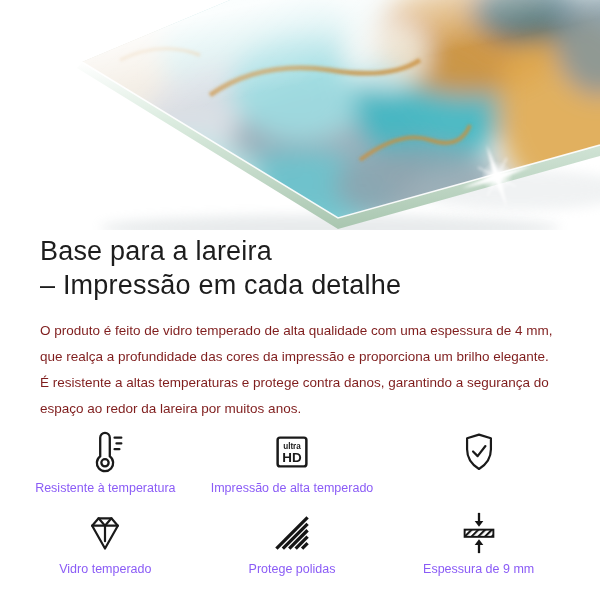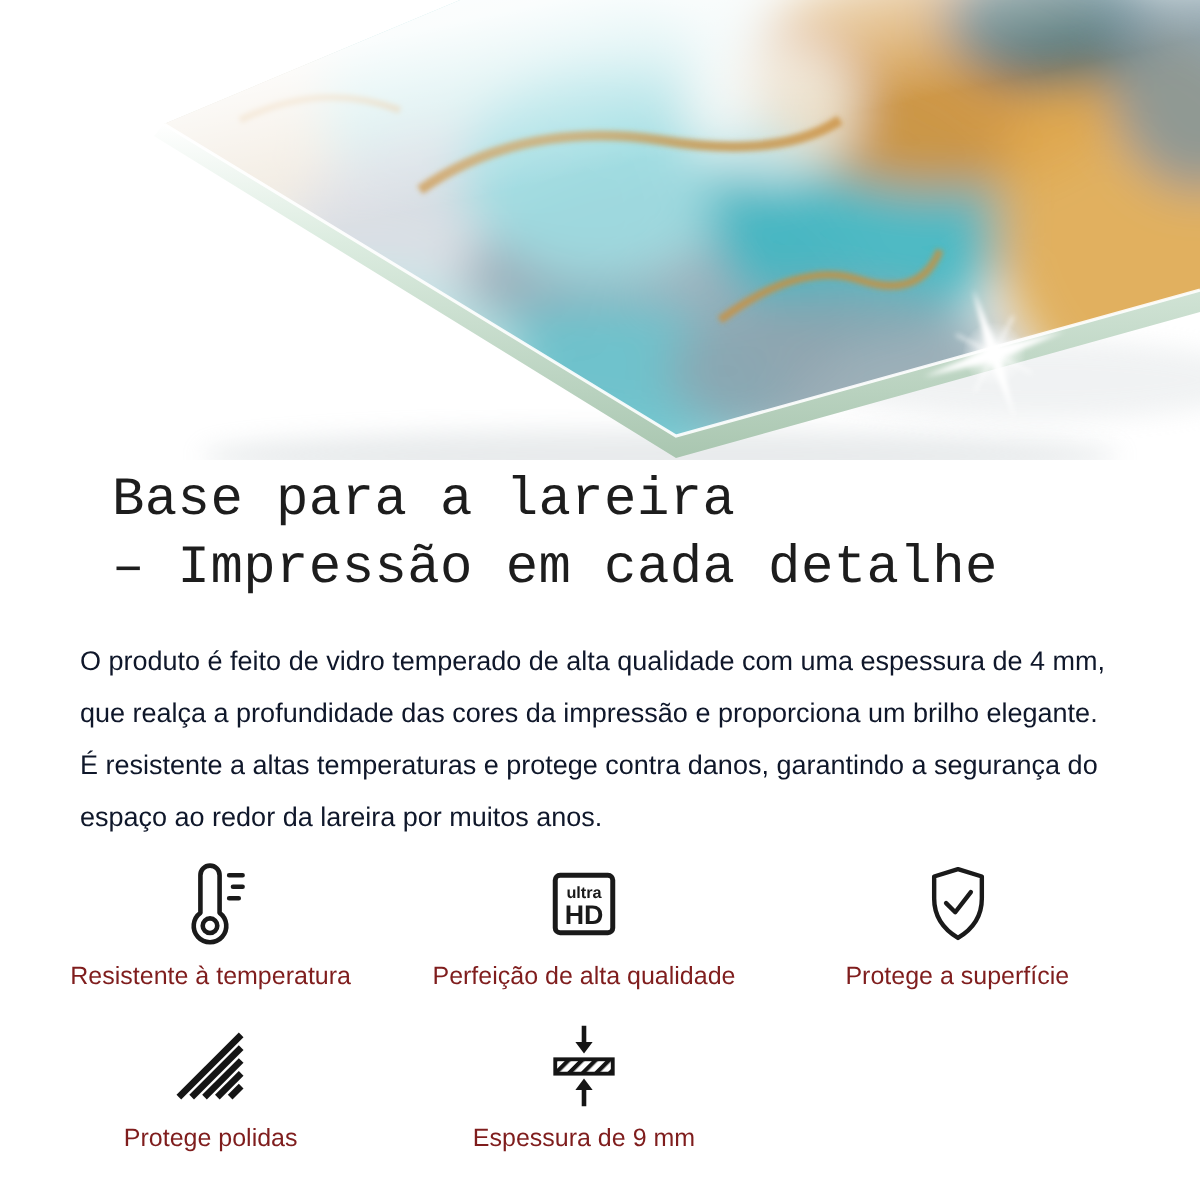--- a/index.html
+++ b/index.html
@@ -5,34 +5,34 @@
   * { margin: 0; padding: 0; box-sizing: border-box; }
   html, body { width: 600px; height: 600px; background: #ffffff; overflow: hidden; }
   body { font-family: "Liberation Sans", sans-serif; color: #2e2e2e; }
 
   .hero { width: 600px; height: 230px; position: relative; background: #ffffff; }
   .hero svg { display: block; }
 
   .content { padding: 0 40px; }
 
   h1.page-title {
-    font-family: Liberation Mono, monospace;
+    font-family: Liberation Sans, sans-serif;
     font-weight: 400;
     font-size: 27px;
     line-height: 34px;
     color: #1d1d1d;
     letter-spacing: 0.2px;
-    margin: 4px 0 10px 16px;
+    margin: 4px 0 10px 0;
   }
   h1.page-title span { display: block; }
 
   p.description {
     font-size: 13.5px;
     line-height: 26px;
-    color: #0f172a;
+    color: #7f1d1d;
     margin: 16px 0 6px 0;
   }
 
   .features {
     display: grid;
     grid-template-columns: 1fr 1fr 1fr;
     row-gap: 14px;
     padding: 0 28px 0 12px;
     margin-top: 2px;
   }
@@ -44,21 +44,21 @@
   }
   .feature .icon-box {
     height: 48px;
     display: flex;
     align-items: center;
     justify-content: center;
   }
   .feature .flabel {
     margin-top: 5px;
     font-size: 12.5px;
-    color: #7f1d1d;
+    color: #8b5cf6;
   }
   .ficon { stroke: #1a1a1a; fill: none; stroke-width: 2.4; stroke-linecap: round; stroke-linejoin: round; }
 </style>
 </head>
 <body>
 
 <div class="hero">
   <svg width="600" height="230" viewBox="0 0 600 230">
     <defs>
       <clipPath id="panelClip">
@@ -153,33 +153,43 @@
   </div>
 
   <div class="feature">
     <div class="icon-box">
       <svg width="46" height="46" viewBox="0 0 48 48">
         <rect x="9" y="9" width="30" height="30" rx="2.5" fill="none" stroke="#1a1a1a" stroke-width="2.6"></rect>
         <text x="24" y="21" text-anchor="middle" font-family="Liberation Sans, sans-serif" font-size="8.5" font-weight="bold" fill="#1a1a1a" stroke="none">ultra</text>
         <text x="24" y="34.5" text-anchor="middle" font-family="Liberation Sans, sans-serif" font-size="14" font-weight="bold" fill="#1a1a1a" stroke="none">HD</text>
       </svg>
     </div>
-    <div class="flabel">Perfeição de alta qualidade</div>
+    <div class="flabel">Impressão de alta temperado</div>
   </div>
 
   <div class="feature">
     <div class="icon-box">
       <svg class="ficon" width="44" height="44" viewBox="0 0 48 48">
         <path d="M24,5 L37,9 V21 C37,31 31.5,38 24,42.5 C16.5,38 11,31 11,21 V9 Z"></path>
         <path d="M17.5,23.5 L22.5,28.5 L31,17.5"></path>
       </svg>
     </div>
-    <div class="flabel">Protege a superfície</div>
-  </div>
-
+  </div>
+
+  <div class="feature">
+    <div class="icon-box">
+      <svg class="ficon" width="44" height="44" viewBox="0 0 48 48">
+        <path d="M17,8 H31 L38,16 L24,41 L10,16 Z"></path>
+        <path d="M10,16 H38"></path>
+        <path d="M17,8 L24,16 L31,8"></path>
+        <path d="M24,16 V33"></path>
+      </svg>
+    </div>
+    <div class="flabel">Vidro temperado</div>
+  </div>
 
   <div class="feature">
     <div class="icon-box">
       <svg width="44" height="44" viewBox="0 0 48 48">
         <g stroke="#151515" stroke-width="3.6" stroke-linecap="butt">
           <path d="M7,41 L41,7"></path>
           <path d="M14,41 L41,14"></path>
           <path d="M21,41 L41,21"></path>
           <path d="M28,41 L41,28"></path>
           <path d="M35,41 L41,35"></path>

